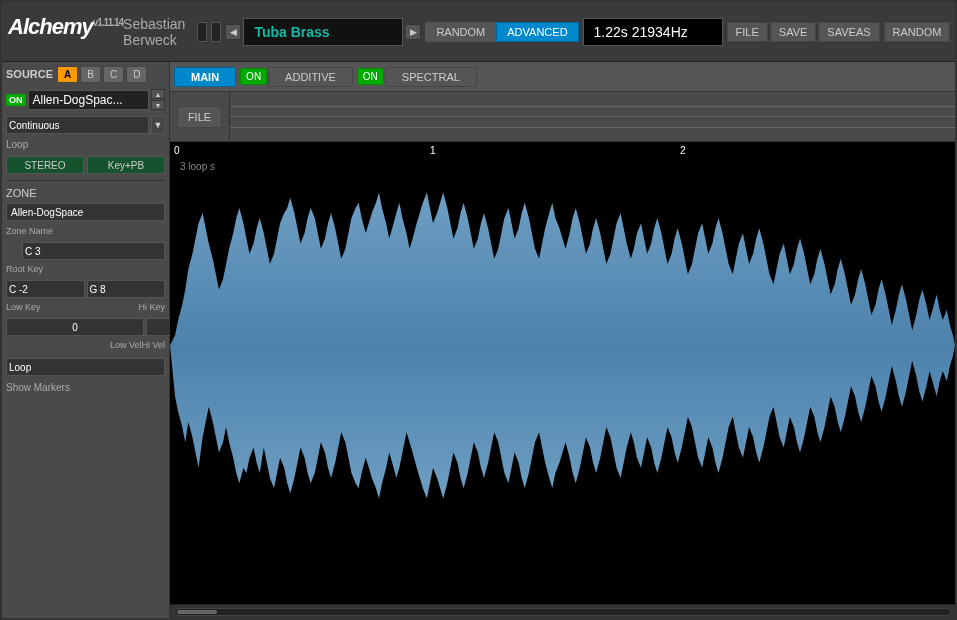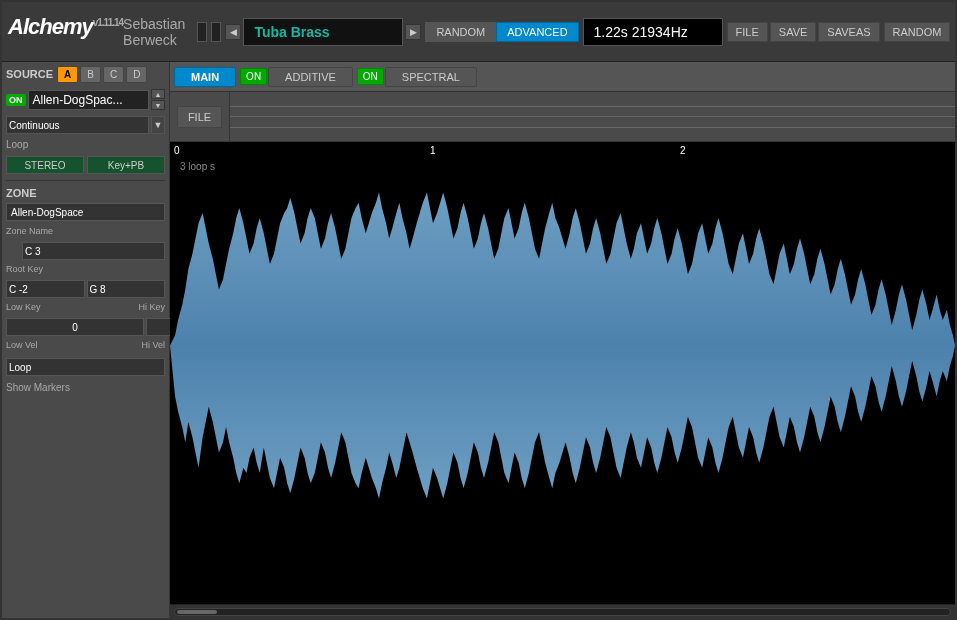--- a/index.html
+++ b/index.html
@@ -340,21 +340,21 @@
 
     .divider {
       height: 1px;
       background: #333;
       margin: 2px 0;
     }
 
     
     .zone-label {
       font-size: 11px;
-      font-weight: bold;
+      font-weight: normal;
       color: #ccc;
       margin-bottom: 2px;
     }
 
     .zone-name-display {
       width: 100%;
       height: 18px;
       background: #333;
       border: 1px solid #555;
       color: #fff;
@@ -420,21 +420,21 @@
       background: #333;
       border: 1px solid #555;
       color: #fff;
       font-size: 10px;
       padding: 0 2px;
       text-align: center;
     }
 
     .vel-labels {
       display: flex;
-      justify-content: space-between;
+      justify-content: flex-end;
       font-size: 9px;
       color: #aaa;
     }
 
     .loop-mode-select {
       width: 100%;
       height: 18px;
       background: #333;
       border: 1px solid #555;
       color: #fff;

